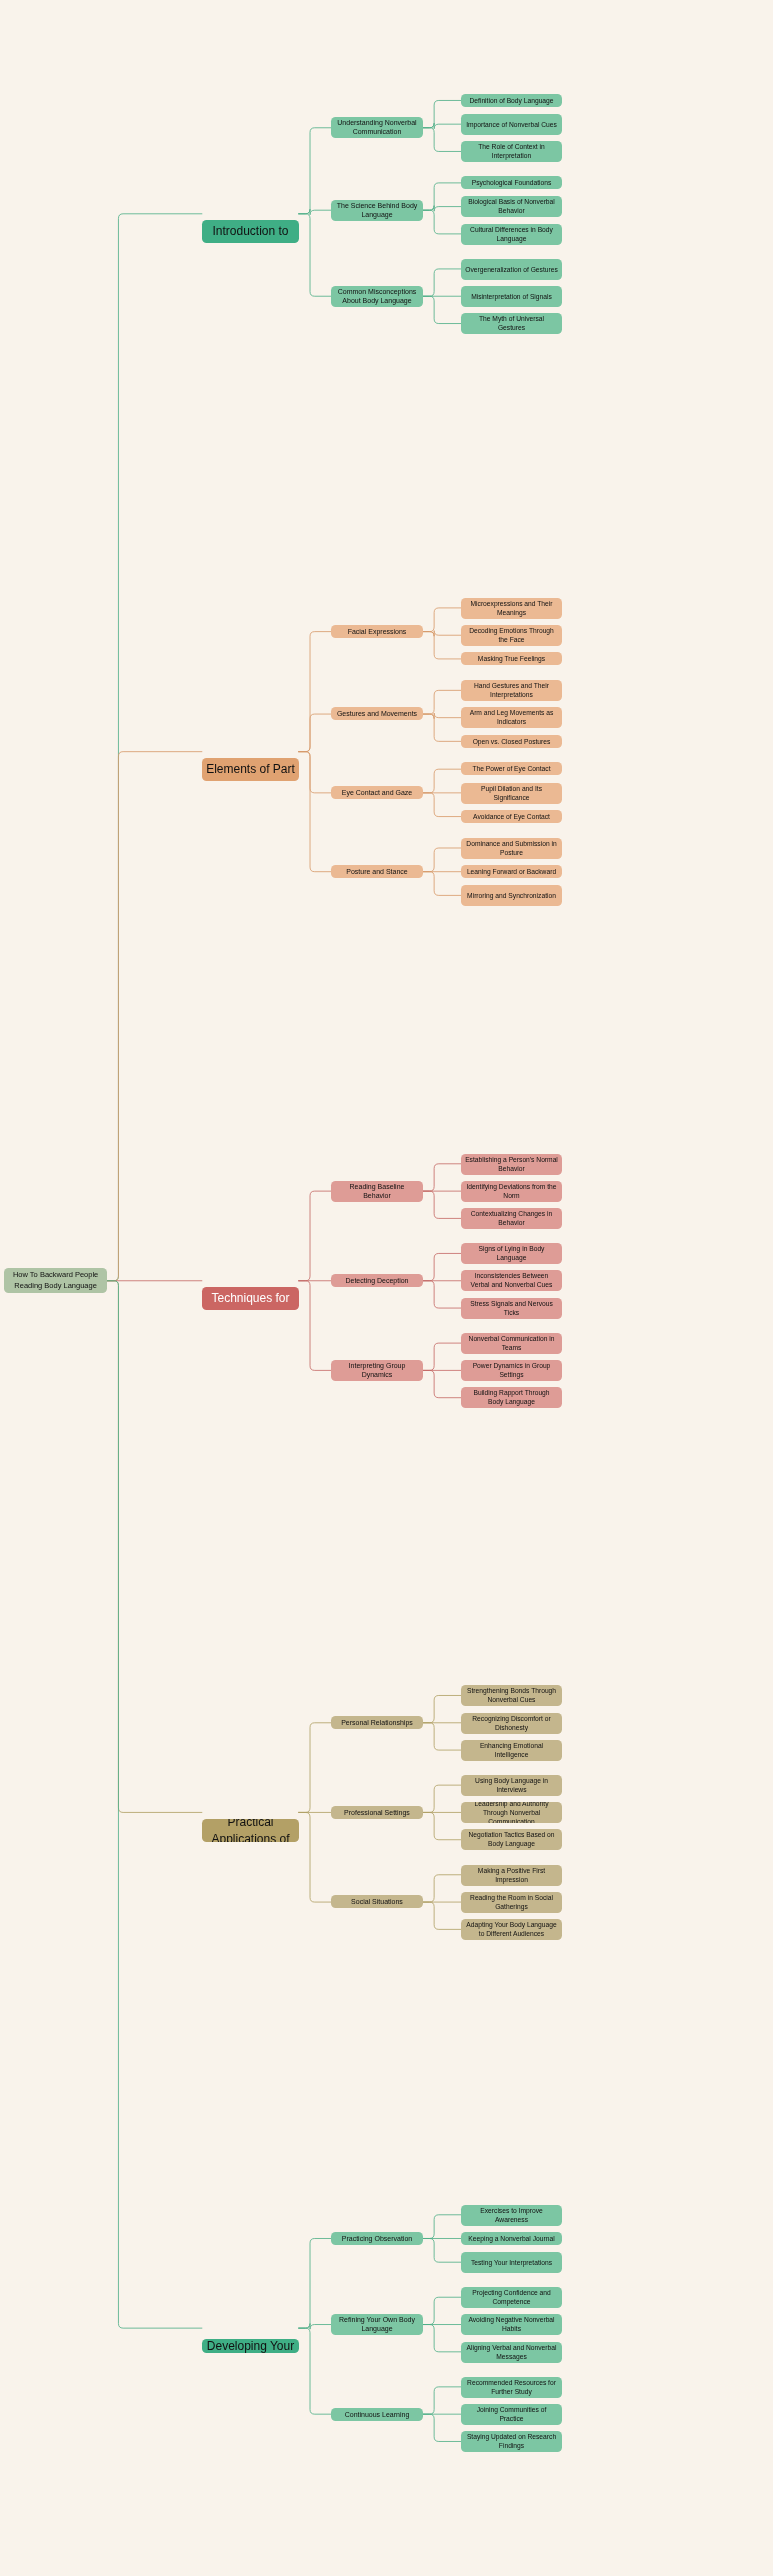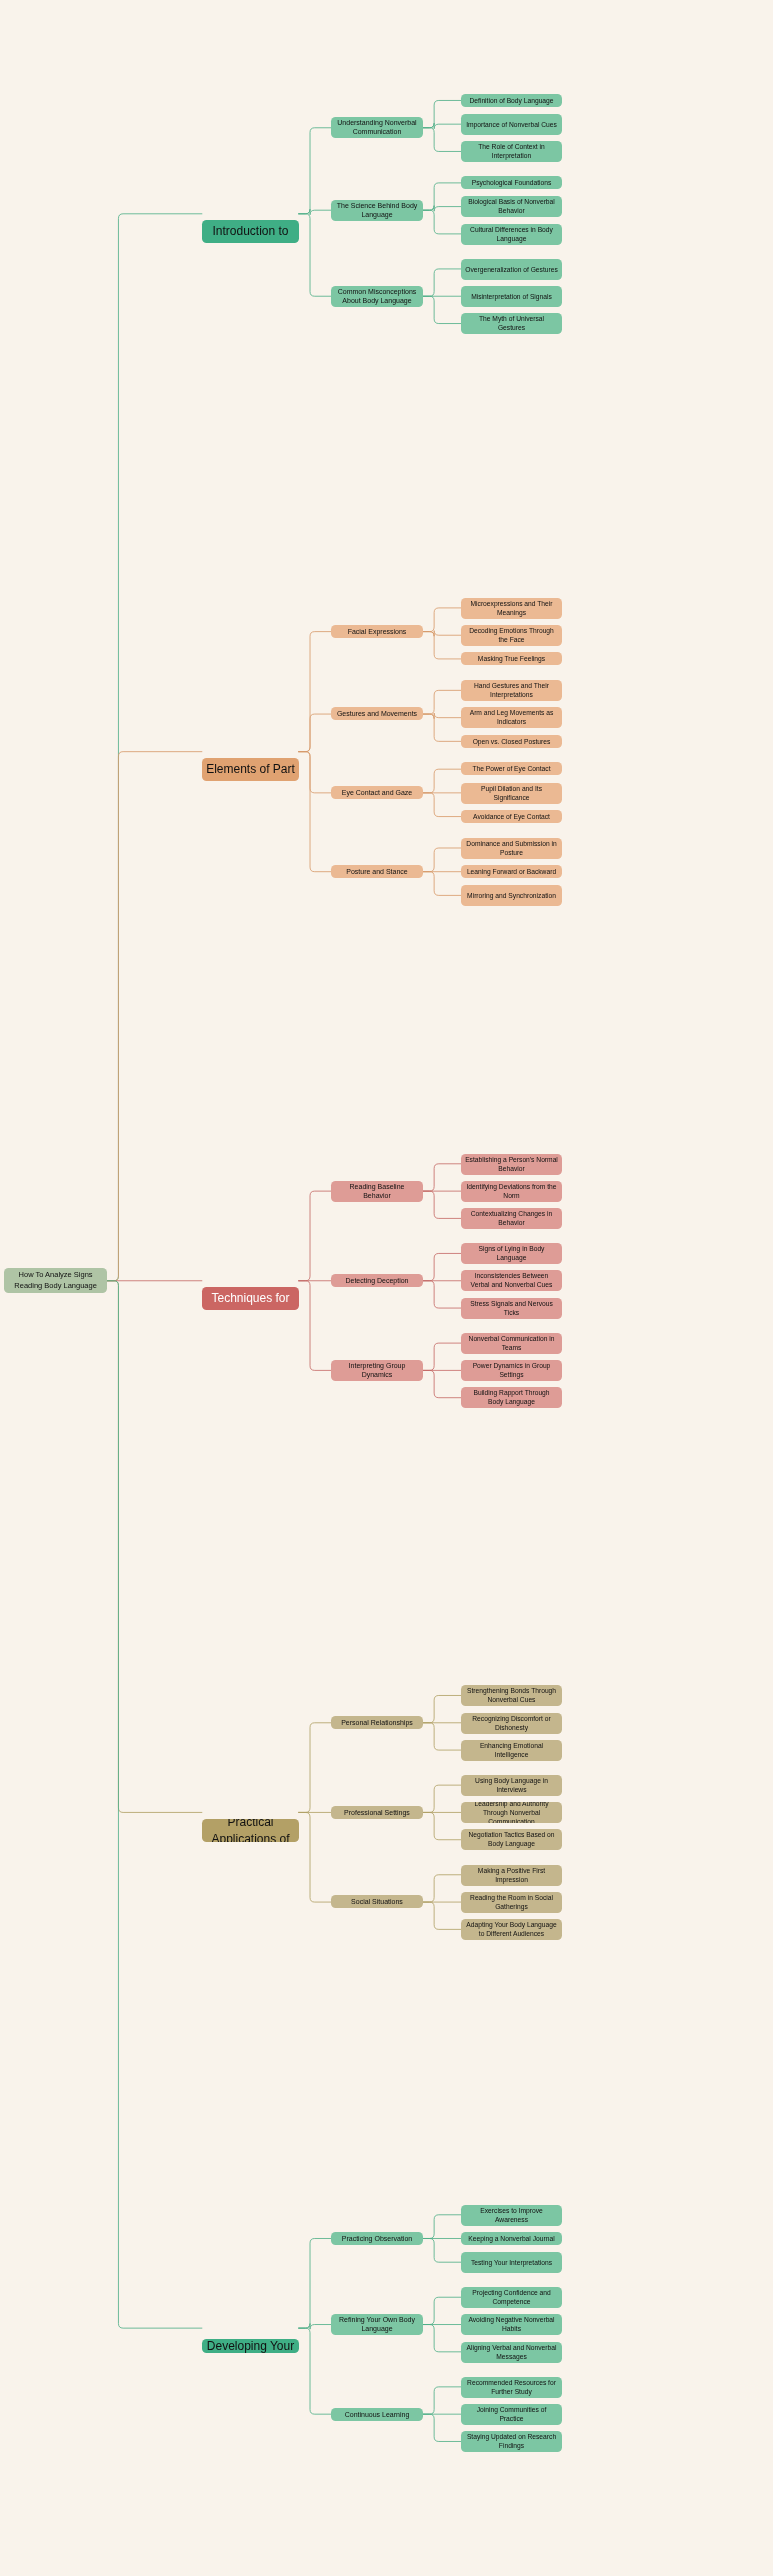--- a/index.html
+++ b/index.html
@@ -119,21 +119,21 @@
       <path d="M 821 4512 L 834 4512 Q 843 4512 843 4503 L 843 4468 Q 843 4459 852 4459 L 895 4459" fill="none" stroke="#4FAE88" stroke-width="1.6" stroke-linecap="round"></path>
       <path d="M 821 4512 L 895 4512" fill="none" stroke="#4FAE88" stroke-width="1.6" stroke-linecap="round"></path>
       <path d="M 821 4512 L 834 4512 Q 843 4512 843 4521 L 843 4556 Q 843 4565 852 4565 L 895 4565" fill="none" stroke="#4FAE88" stroke-width="1.6" stroke-linecap="round"></path>
       <path d="M 580 4519 L 593 4519 Q 602 4519 602 4528 L 602 4677 Q 602 4686 611 4686 L 643 4686" fill="none" stroke="#4FAE88" stroke-width="1.6" stroke-linecap="round"></path>
       <path d="M 821 4686 L 834 4686 Q 843 4686 843 4677 L 843 4642 Q 843 4633 852 4633 L 895 4633" fill="none" stroke="#4FAE88" stroke-width="1.6" stroke-linecap="round"></path>
       <path d="M 821 4686 L 895 4686" fill="none" stroke="#4FAE88" stroke-width="1.6" stroke-linecap="round"></path>
       <path d="M 821 4686 L 834 4686 Q 843 4686 843 4695 L 843 4730 Q 843 4739 852 4739 L 895 4739" fill="none" stroke="#4FAE88" stroke-width="1.6" stroke-linecap="round"></path>
     </svg>
   <div id="node-layer">
       <div class="node lvl-root" style="left: 4.1px; top: 1268px; width: 103px; height: 25px; background: rgb(175, 196, 165); color: rgb(17, 17, 17);">
-        <span class="node-label">How To Analyze Signs Reading Body Language</span>
+        <span class="node-label">How To Backward People Reading Body Language</span>
       </div>
       <div class="node lvl-1" style="left: 202px; top: 202px; width: 97px; height: 23px; background: rgb(63, 174, 133); color: rgb(17, 17, 17);">
         <span class="node-label">Part I: Introduction to Body Language</span>
       </div>
       <div class="node lvl-2" style="left: 331px; top: 117px; width: 92px; height: 20.6px; background: rgb(124, 198, 163); color: rgb(17, 17, 17);">
         <span class="node-label">Understanding Nonverbal Communication</span>
       </div>
       <div class="node lvl-3" style="left: 461px; top: 94px; width: 101px; height: 13.4px; background: rgb(124, 198, 163); color: rgb(17, 17, 17);">
         <span class="node-label">Definition of Body Language</span>
       </div>

